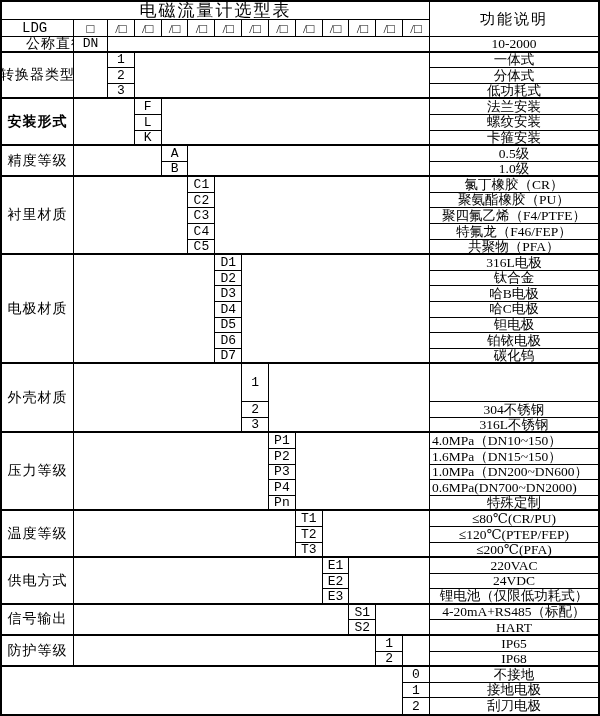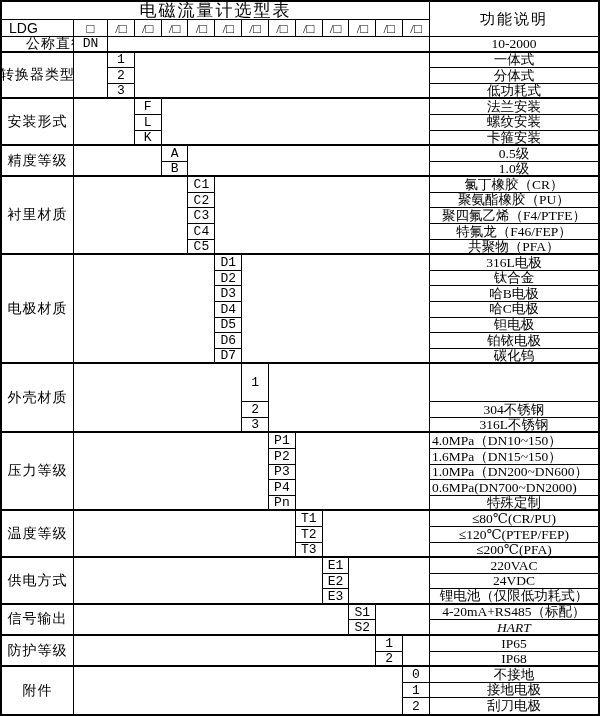--- a/index.html
+++ b/index.html
@@ -15,21 +15,21 @@
     border-right:1px solid #000;border-bottom:1px solid #000;
     display:flex;align-items:center;justify-content:center;
     font-size:13.5px;line-height:1;white-space:nowrap;overflow:hidden;
     box-sizing:border-box;
   }
   .nr{border-right:none}
   .nb{border-bottom:none}
   .tb{border-bottom-width:2px}
   .title{font-size:17px;letter-spacing:2px}
   .fh{font-size:15px;letter-spacing:2px}
-  .ldg{justify-content:flex-start;padding-left:7px;font-size:14px;font-family:Liberation Sans, sans-serif}
+  .ldg{justify-content:flex-start;padding-left:20px;font-size:14px;font-family:Liberation Mono, monospace}
   .slot{font-size:13px}
   .cat{font-size:14px;letter-spacing:1px}
   .code{font-size:13px;font-family:"Liberation Mono","DejaVu Sans Mono",monospace}
   .desc{font-size:13.5px}
   .left{justify-content:flex-start;padding-left:2px}
 </style>
 </head>
 <body>
 
 <div class="tbl" id="grid">
@@ -56,21 +56,21 @@
     <div class="c desc nr tb" style="grid-area: 3 / 15;">10-2000</div>
     <div class="c cat tb" style="grid-area: 4 / 1 / 7;">转换器类型</div>
     <div class="c tb" style="grid-area: 4 / 2 / 7 / 3;"></div>
     <div class="c code " style="grid-area: 4 / 3;">1</div>
     <div class="c code " style="grid-area: 5 / 3;">2</div>
     <div class="c code tb" style="grid-area: 6 / 3;">3</div>
     <div class="c tb" style="grid-area: 4 / 4 / 7 / 15;"></div>
     <div class="c desc nr " style="grid-area: 4 / 15;">一体式</div>
     <div class="c desc nr " style="grid-area: 5 / 15;">分体式</div>
     <div class="c desc nr tb" style="grid-area: 6 / 15;">低功耗式</div>
-    <div class="c cat tb" style="grid-area: 7 / 1 / 10;">安装形式</div>
+    <div class="c cat tb" style="grid-area: 7 / 1 / 10; font-weight: bold;">安装形式</div>
     <div class="c tb" style="grid-area: 7 / 2 / 10 / 4;"></div>
     <div class="c code " style="grid-area: 7 / 4;">F</div>
     <div class="c code " style="grid-area: 8 / 4;">L</div>
     <div class="c code tb" style="grid-area: 9 / 4;">K</div>
     <div class="c tb" style="grid-area: 7 / 5 / 10 / 15;"></div>
     <div class="c desc nr " style="grid-area: 7 / 15;">法兰安装</div>
     <div class="c desc nr " style="grid-area: 8 / 15;">螺纹安装</div>
     <div class="c desc nr tb" style="grid-area: 9 / 15;">卡箍安装</div>
     <div class="c cat tb" style="grid-area: 10 / 1 / 12;">精度等级</div>
     <div class="c tb" style="grid-area: 10 / 2 / 12 / 5;"></div>
@@ -148,29 +148,28 @@
     <div class="c tb" style="grid-area: 35 / 12 / 38 / 15;"></div>
     <div class="c desc nr " style="grid-area: 35 / 15;">220VAC</div>
     <div class="c desc nr " style="grid-area: 36 / 15;">24VDC</div>
     <div class="c desc nr tb" style="grid-area: 37 / 15;">锂电池（仅限低功耗式）</div>
     <div class="c cat tb" style="grid-area: 38 / 1 / 40;">信号输出</div>
     <div class="c tb" style="grid-area: 38 / 2 / 40 / 12;"></div>
     <div class="c code " style="grid-area: 38 / 12;">S1</div>
     <div class="c code tb" style="grid-area: 39 / 12;">S2</div>
     <div class="c tb" style="grid-area: 38 / 13 / 40 / 15;"></div>
     <div class="c desc nr " style="grid-area: 38 / 15;">4-20mA+RS485（标配）</div>
-    <div class="c desc nr tb" style="grid-area: 39 / 15; font-style: italic;">HART</div>
+    <div class="c desc nr tb" style="grid-area: 39 / 15;">HART</div>
     <div class="c cat tb" style="grid-area: 40 / 1 / 42;">防护等级</div>
     <div class="c tb" style="grid-area: 40 / 2 / 42 / 13;"></div>
     <div class="c code " style="grid-area: 40 / 13;">1</div>
     <div class="c code tb" style="grid-area: 41 / 13;">2</div>
     <div class="c tb" style="grid-area: 40 / 14 / 42 / 15;"></div>
     <div class="c desc nr " style="grid-area: 40 / 15;">IP65</div>
     <div class="c desc nr tb" style="grid-area: 41 / 15;">IP68</div>
-    <div class="c cat nb" style="grid-area: 42 / 1 / 45;">附件</div>
     <div class="c nb" style="grid-area: 42 / 2 / 45 / 14;"></div>
     <div class="c code " style="grid-area: 42 / 14;">0</div>
     <div class="c code " style="grid-area: 43 / 14;">1</div>
     <div class="c code nb" style="grid-area: 44 / 14;">2</div>
     <div class="c desc nr " style="grid-area: 42 / 15;">不接地</div>
     <div class="c desc nr " style="grid-area: 43 / 15;">接地电极</div>
     <div class="c desc nr nb" style="grid-area: 44 / 15;">刮刀电极</div>
   </div>
 
 </body></html>

